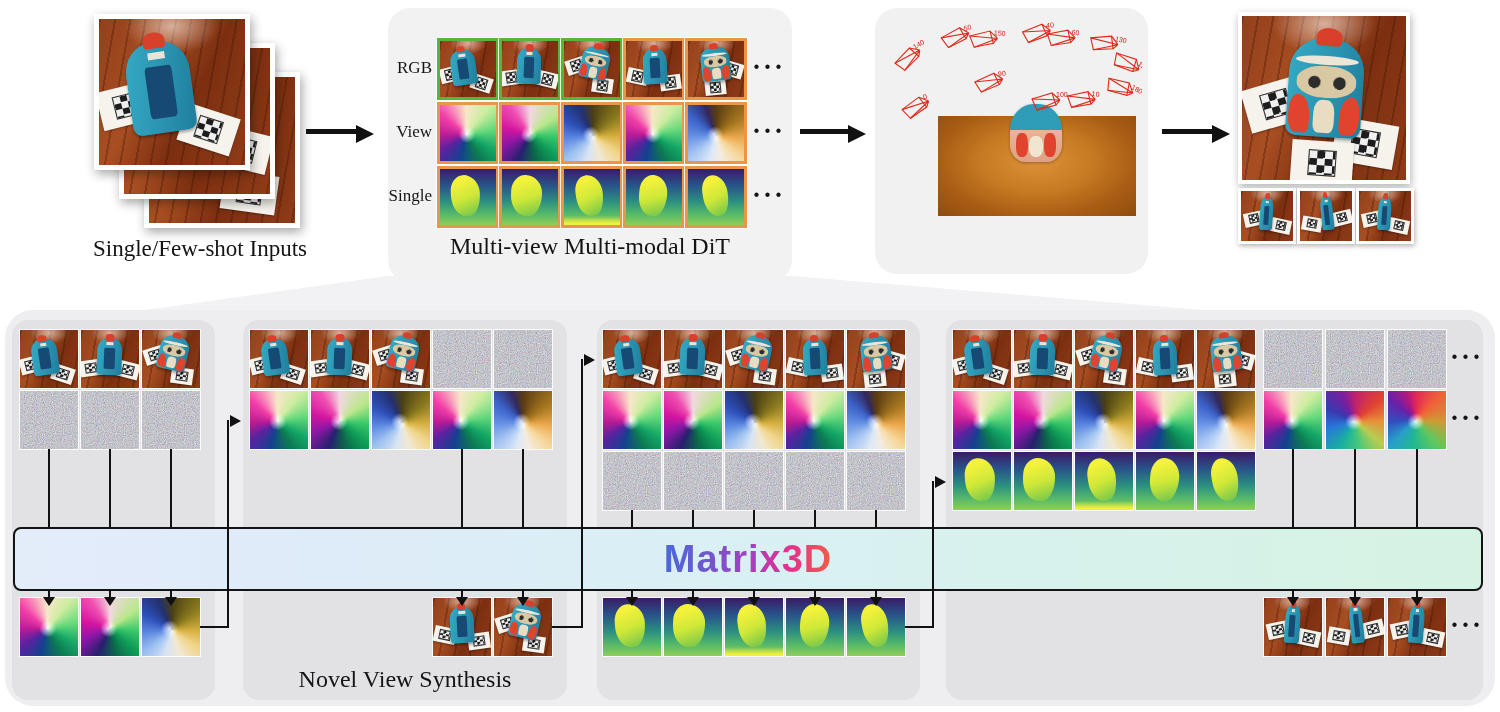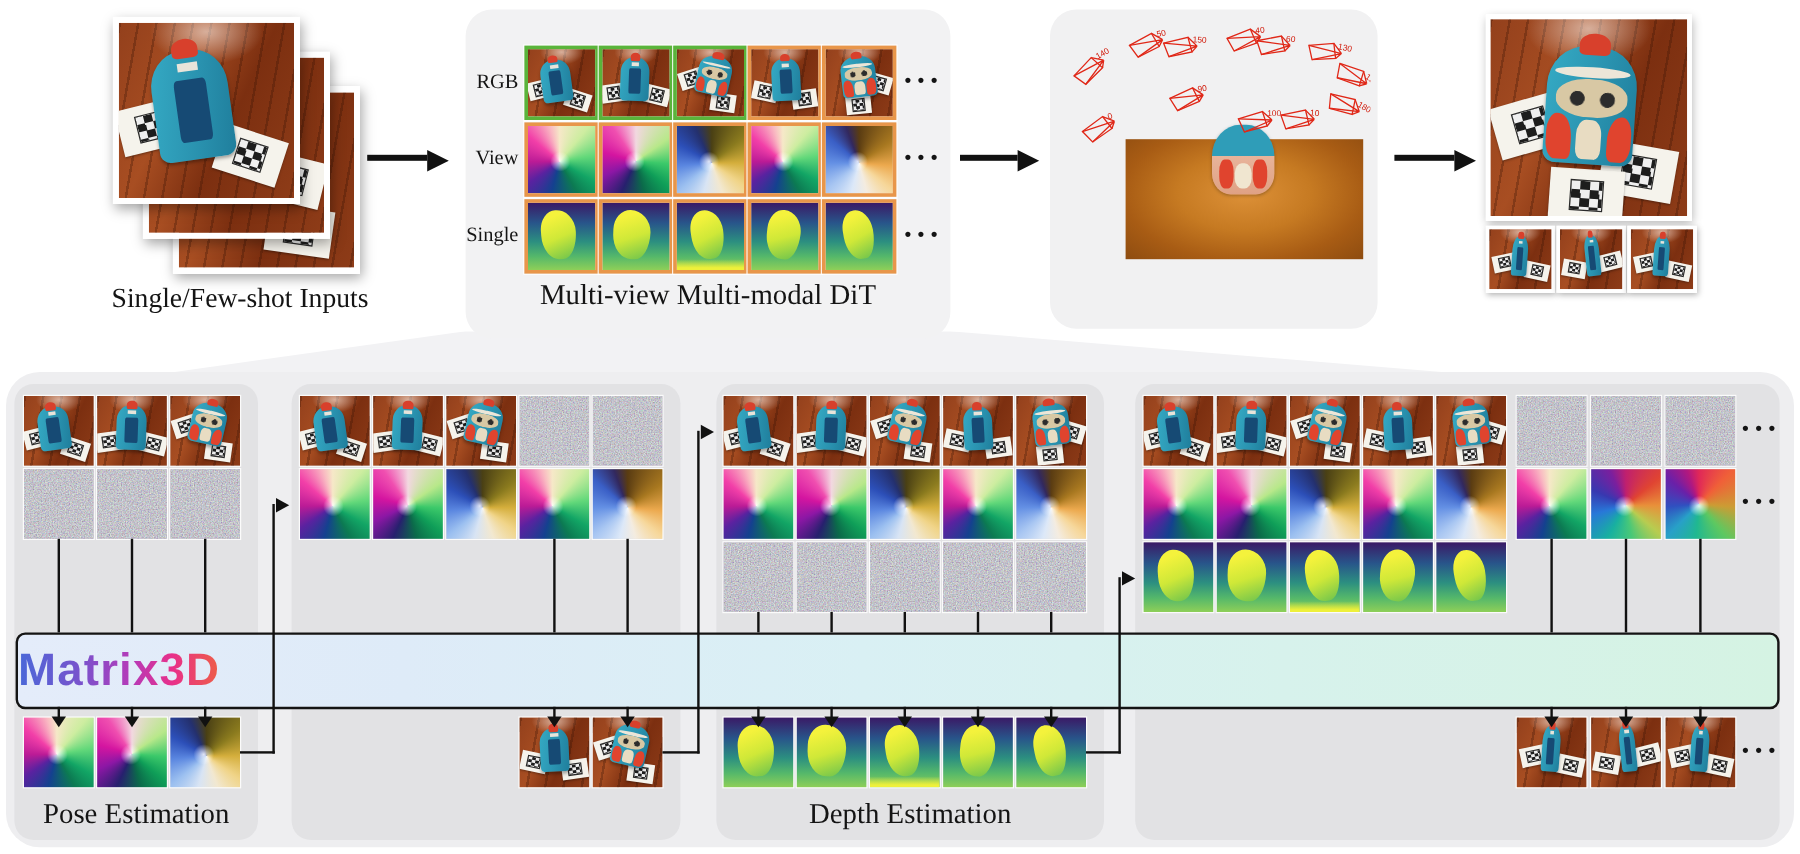--- a/index.html
+++ b/index.html
@@ -13,21 +13,21 @@
   .task-panel{background:#e2e2e4;border-radius:16px;z-index:5;}
   #panel-pose{left:12px;top:320px;width:203px;height:380px;}
   #panel-nvs{left:243px;top:320px;width:324px;height:380px;}
   #panel-depth{left:597px;top:320px;width:323px;height:380px;}
   #panel-more{left:946px;top:320px;width:537px;height:380px;}
   #dit-panel{left:388px;top:8px;width:404px;height:274px;background:#f2f2f3;border-radius:22px;}
   #gs-panel{left:875px;top:8px;width:273px;height:266px;background:#f1f1f2;border-radius:22px;}
   
   #matrix-bar{left:13px;top:527px;width:1466px;height:60px;border:2px solid #141414;border-radius:8px;
     background:linear-gradient(90deg,#e4ecfa 0%,#deebf8 22%,#d9f0f4 48%,#d7f2ec 72%,#d5f3e3 100%);
-    display:flex;align-items:center;z-index:30;}
+    display:flex;align-items:center;justify-content:center;z-index:30;}
   #bar-label{font-family:"Liberation Sans","DejaVu Sans",sans-serif;font-weight:bold;font-size:38px;
     letter-spacing:1px;color:#8a4fc0;}
   @supports ((-webkit-background-clip:text) or (background-clip:text)){
     #bar-label{background:linear-gradient(90deg,#4a68d8 0%,#7b52cc 32%,#b63ab8 56%,#e8308a 76%,#ee5f45 100%);
       -webkit-background-clip:text;background-clip:text;color:transparent;}
   }
   
   .fig-label{text-align:center;font-size:23px;color:#141414;z-index:8;}
   #inputs-label{left:40px;top:236px;width:320px;}
   #dit-title{left:388px;top:233px;width:404px;font-size:24px;}
@@ -134,22 +134,21 @@
     <span id="bar-label">Matrix3D</span>
   </div>
 
   <div id="inputs-label" class="abs fig-label">Single/Few-shot Inputs</div>
   <div id="dit-title" class="abs fig-label">Multi-view Multi-modal DiT</div>
 
   <div id="dit-label-rgb" class="row-label">RGB</div>
   <div id="dit-label-pose" class="row-label">View</div>
   <div id="dit-label-depth" class="row-label">Single</div>
 
-  <div id="title-pose" class="panel-title">Pose Estimation</div>
-  <div id="title-depth" class="panel-title">Depth Estimation</div>
+  <div id="title-nvs" class="panel-title">Novel View Synthesis</div>
 
   <div class="harrow-shaft" style="left:306px;top:129px;width:50px;"></div>
   <div class="harrow-head" style="left:356px;top:125px;"></div>
   <div class="harrow-shaft" style="left:800px;top:129px;width:48px;"></div>
   <div class="harrow-head" style="left:848px;top:125px;"></div>
   <div class="harrow-shaft" style="left:1162px;top:129px;width:50px;"></div>
   <div class="harrow-head" style="left:1212px;top:125px;"></div>
 
   <svg id="gs-cams" viewBox="0 0 258 108">
       <g transform="translate(8,40) rotate(-30)">

